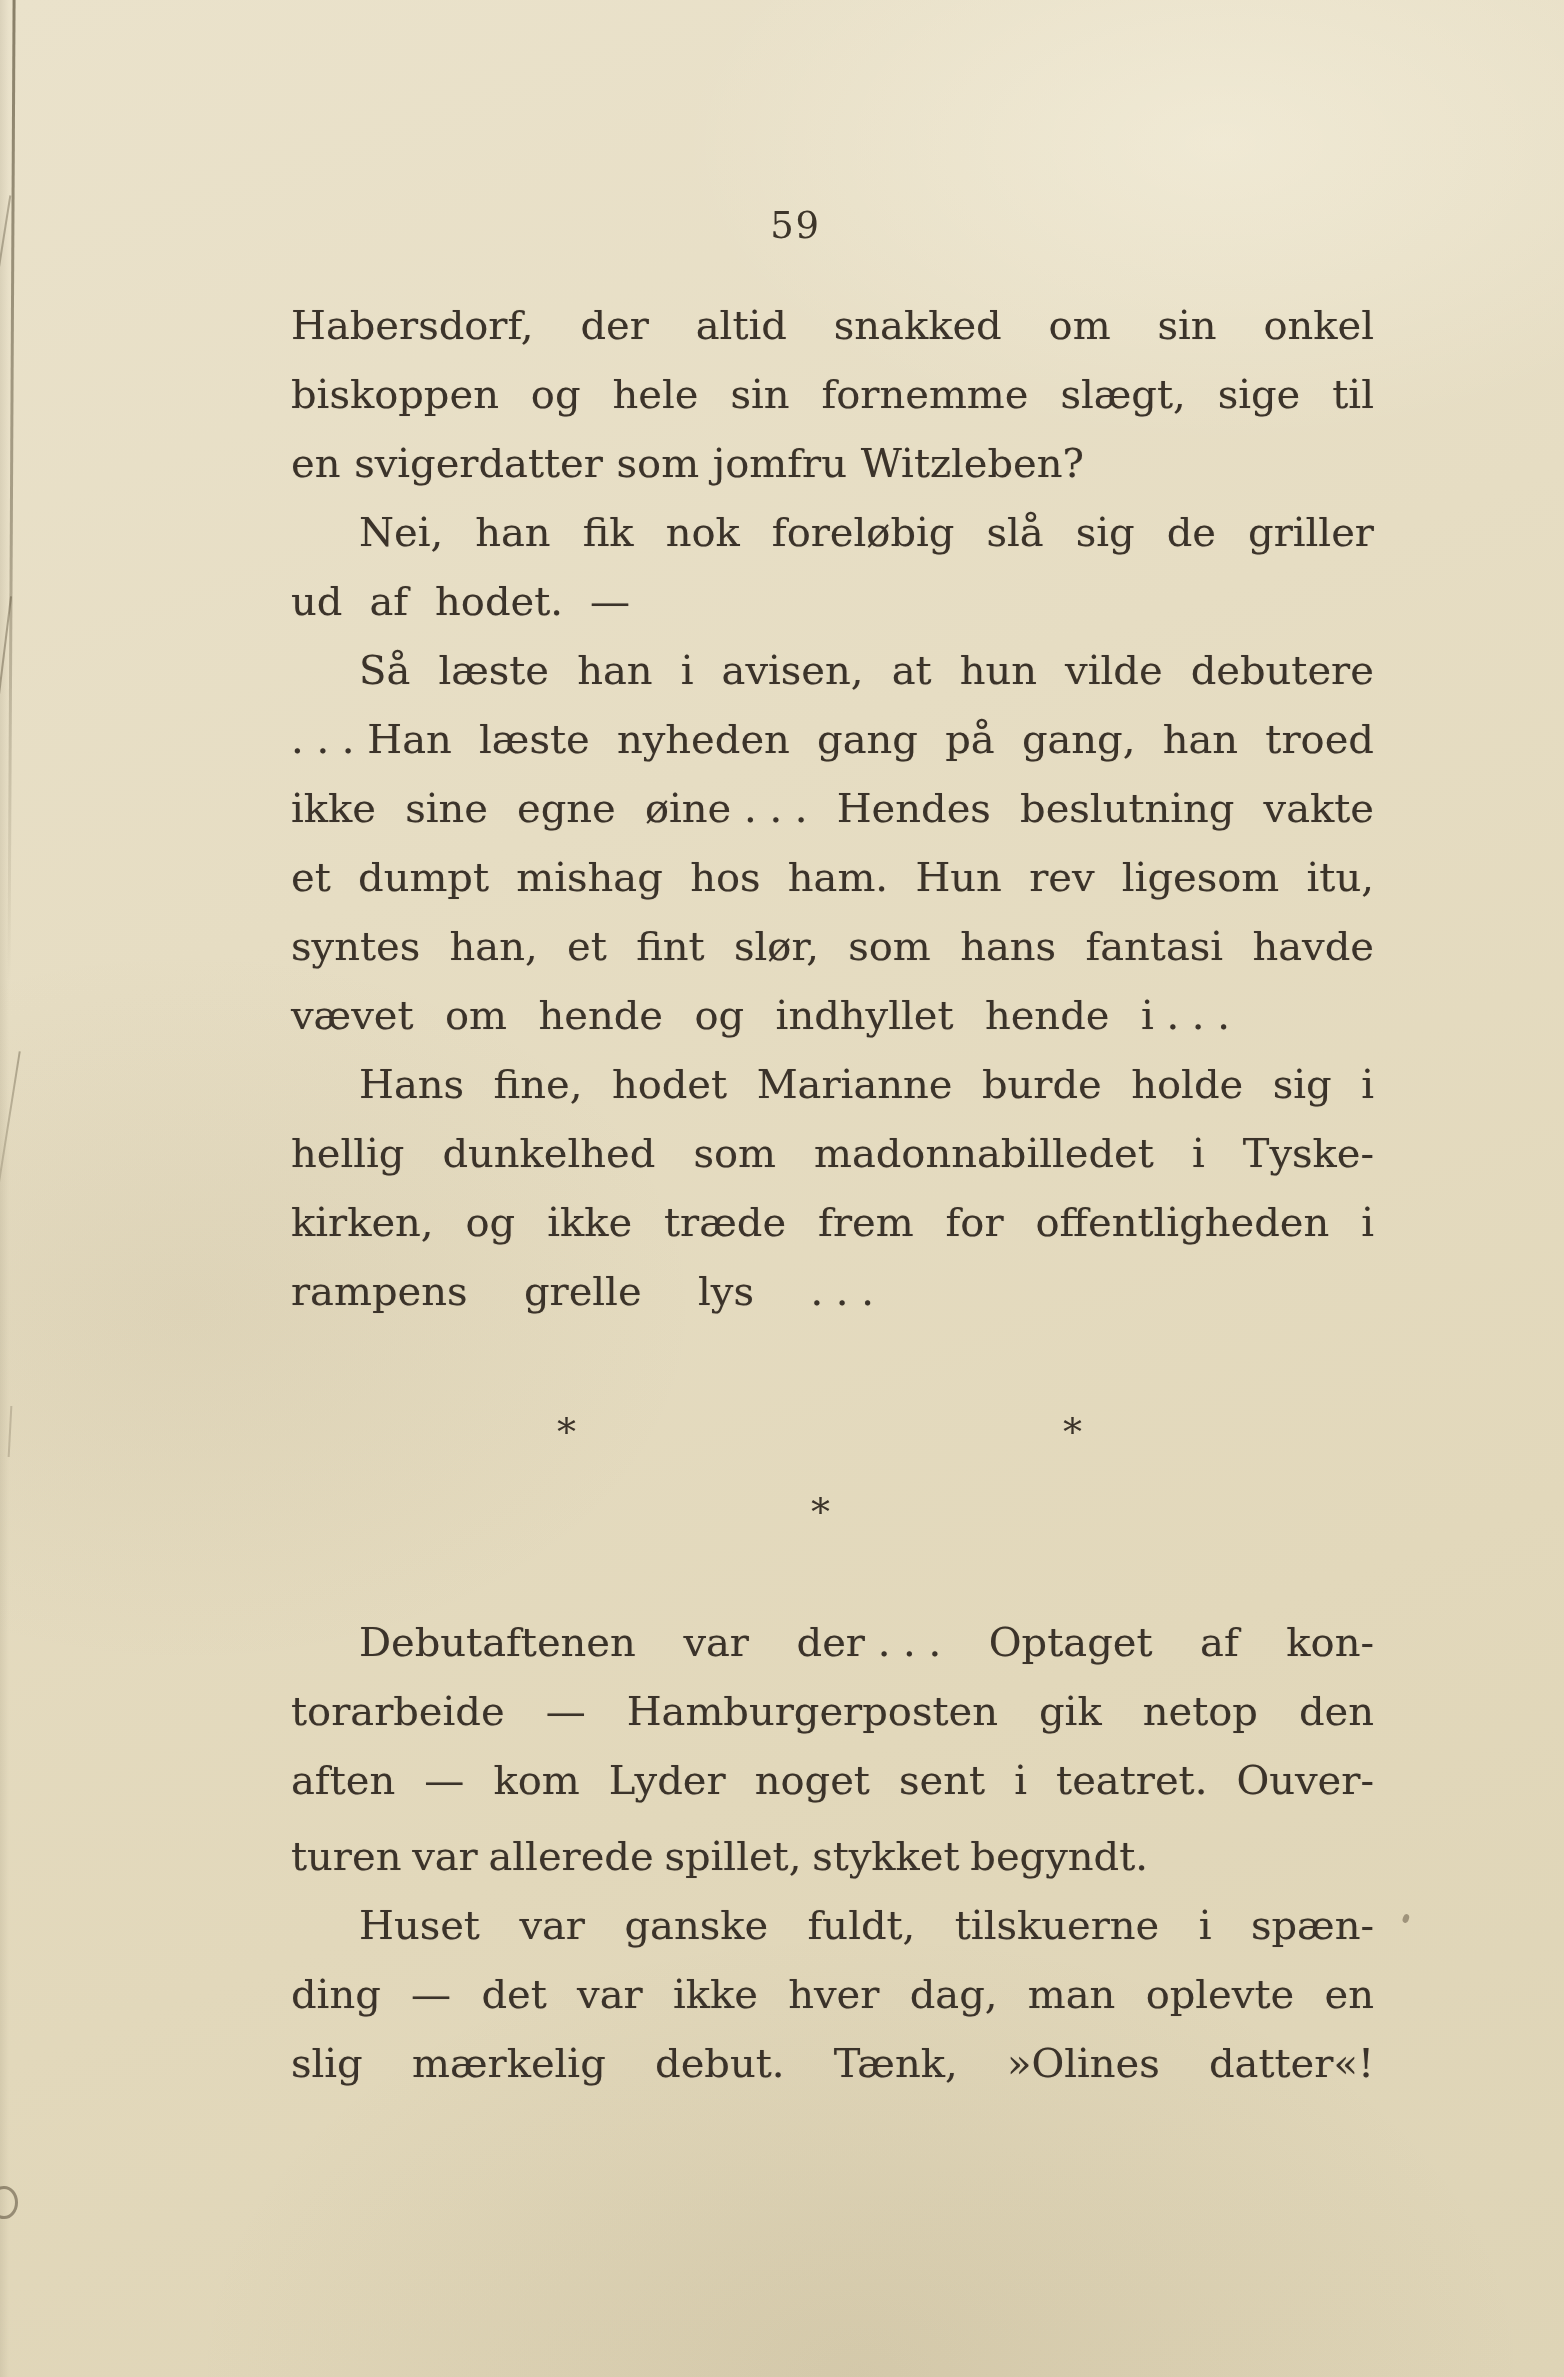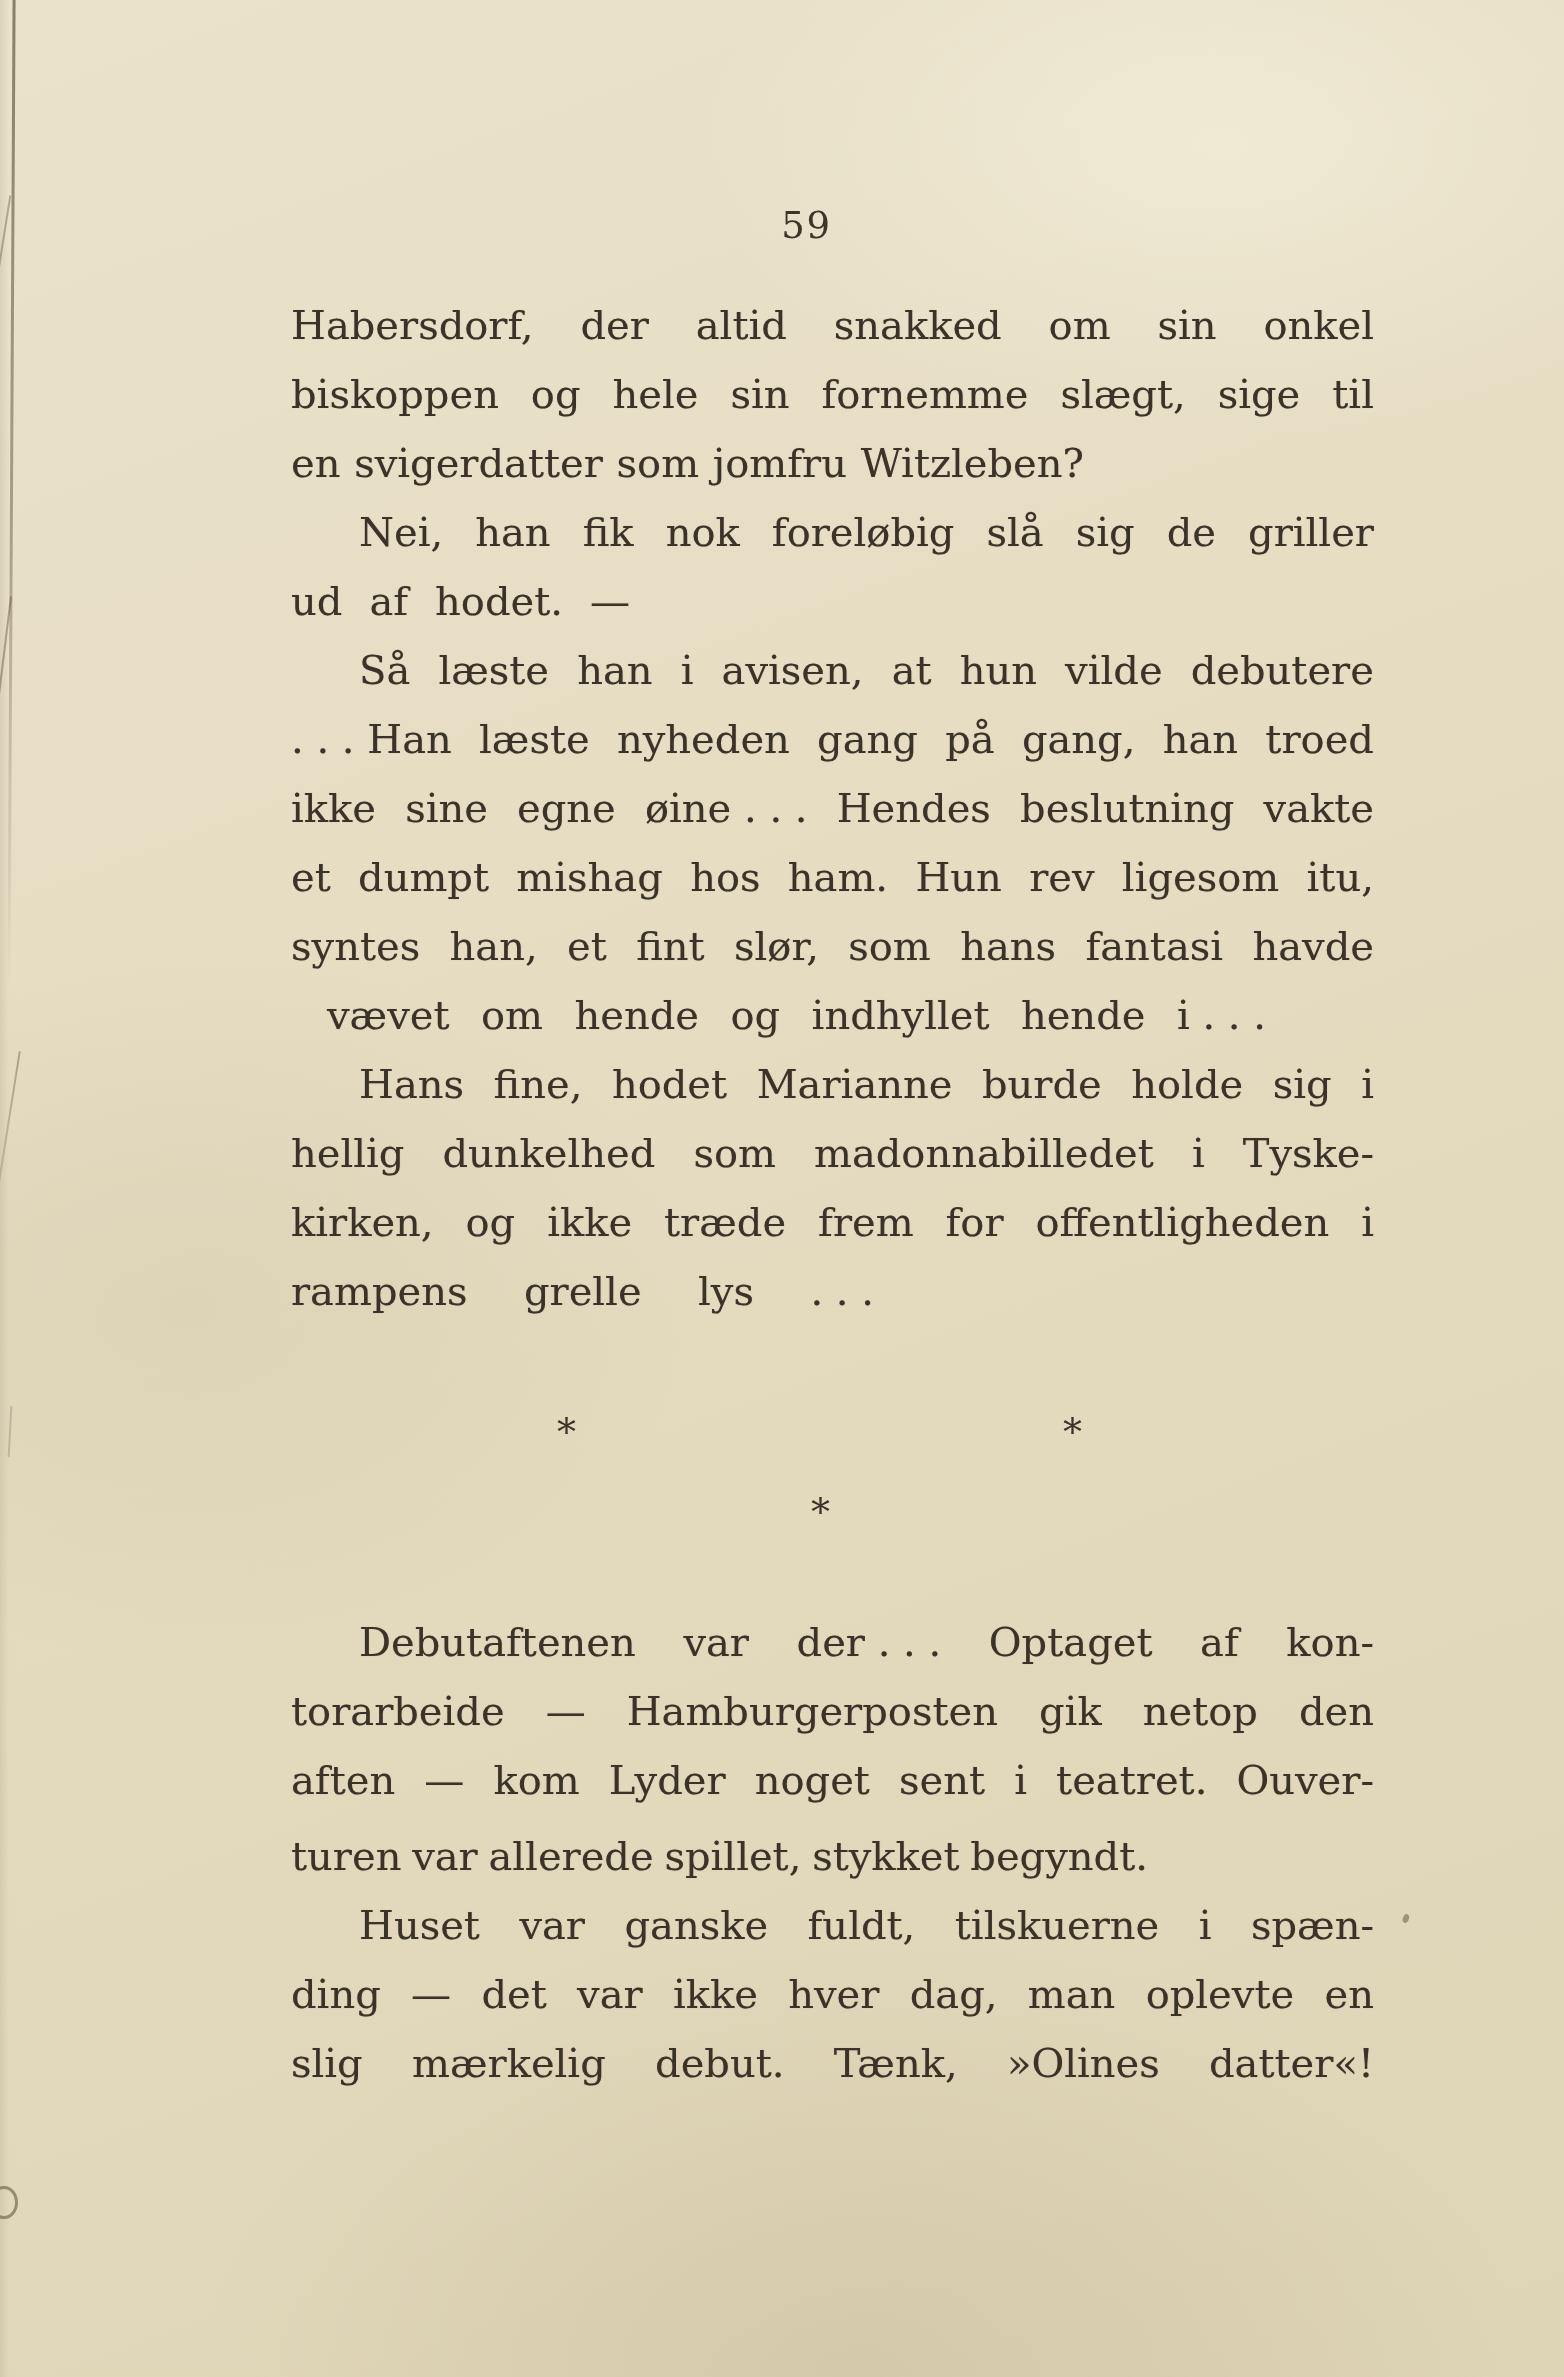--- a/index.html
+++ b/index.html
@@ -23,21 +23,21 @@
   .crease-a{position:absolute;left:2.6px;top:195px;width:1.7px;height:81px;background:rgba(95,85,62,0.40);transform:rotate(9deg);}
   .crease-b{position:absolute;left:4.3px;top:596px;width:1.7px;height:99px;background:rgba(95,85,62,0.45);transform:rotate(7deg);}
   .crease-c{position:absolute;left:0.9px;top:1050px;width:1.7px;height:227px;
     background:linear-gradient(to bottom,rgba(95,85,62,0.42),rgba(95,85,62,0.08));transform:rotate(9deg);}
   .crease-d{position:absolute;left:8.6px;top:1406px;width:1.7px;height:51px;background:rgba(95,85,62,0.25);transform:rotate(3deg);}
   .edge-strip{position:absolute;left:0;top:0;width:9.4px;height:100%;
     background:linear-gradient(to right, rgba(150,140,115,0.18), rgba(150,140,115,0));}
   .corner-mark{position:absolute;left:-10.3px;top:2186px;width:22px;height:27.4px;border:3.4px solid rgba(75,63,45,0.50);border-radius:50%;}
   .ink-speck{position:absolute;left:1403px;top:1914px;width:6px;height:8.6px;background:rgba(80,66,48,0.45);border-radius:50% 60% 50% 55%;transform:rotate(22deg);}
 
-  .page-number{position:absolute;top:204px;left:265px;width:1083px;text-align:center;
+  .page-number{position:absolute;top:204px;left:254px;width:1083px;text-align:center;
     font-size:37px;color:#3d352a;letter-spacing:1.7px;}
 
   .text-block{position:absolute;left:291px;width:1083px;color:#3b332a;}
   #section1{top:300px;}
   #section2{top:1617px;}
   .line{display:flex;justify-content:space-between;height:69px;}
   .line.indent{margin-left:68px;}
   .word{flex:0 0 auto;font-size:40px;line-height:50px;white-space:pre;
     text-shadow:0 0.4px 0.8px rgba(62,52,40,0.35);}
 
@@ -150,21 +150,21 @@
         <span class="word">syntes</span>
         <span class="word">han,</span>
         <span class="word">et</span>
         <span class="word">fint</span>
         <span class="word">slør,</span>
         <span class="word">som</span>
         <span class="word">hans</span>
         <span class="word">fantasi</span>
         <span class="word">havde</span>
       </div>
-      <div class="line" style="width: 939px; margin-left: 36px;">
+      <div class="line" style="width: 939px;">
         <span class="word">vævet</span>
         <span class="word">om</span>
         <span class="word">hende</span>
         <span class="word">og</span>
         <span class="word">indhyllet</span>
         <span class="word">hende</span>
         <span class="word">i . . .</span>
       </div>
       <div class="line indent">
         <span class="word">Hans</span>

